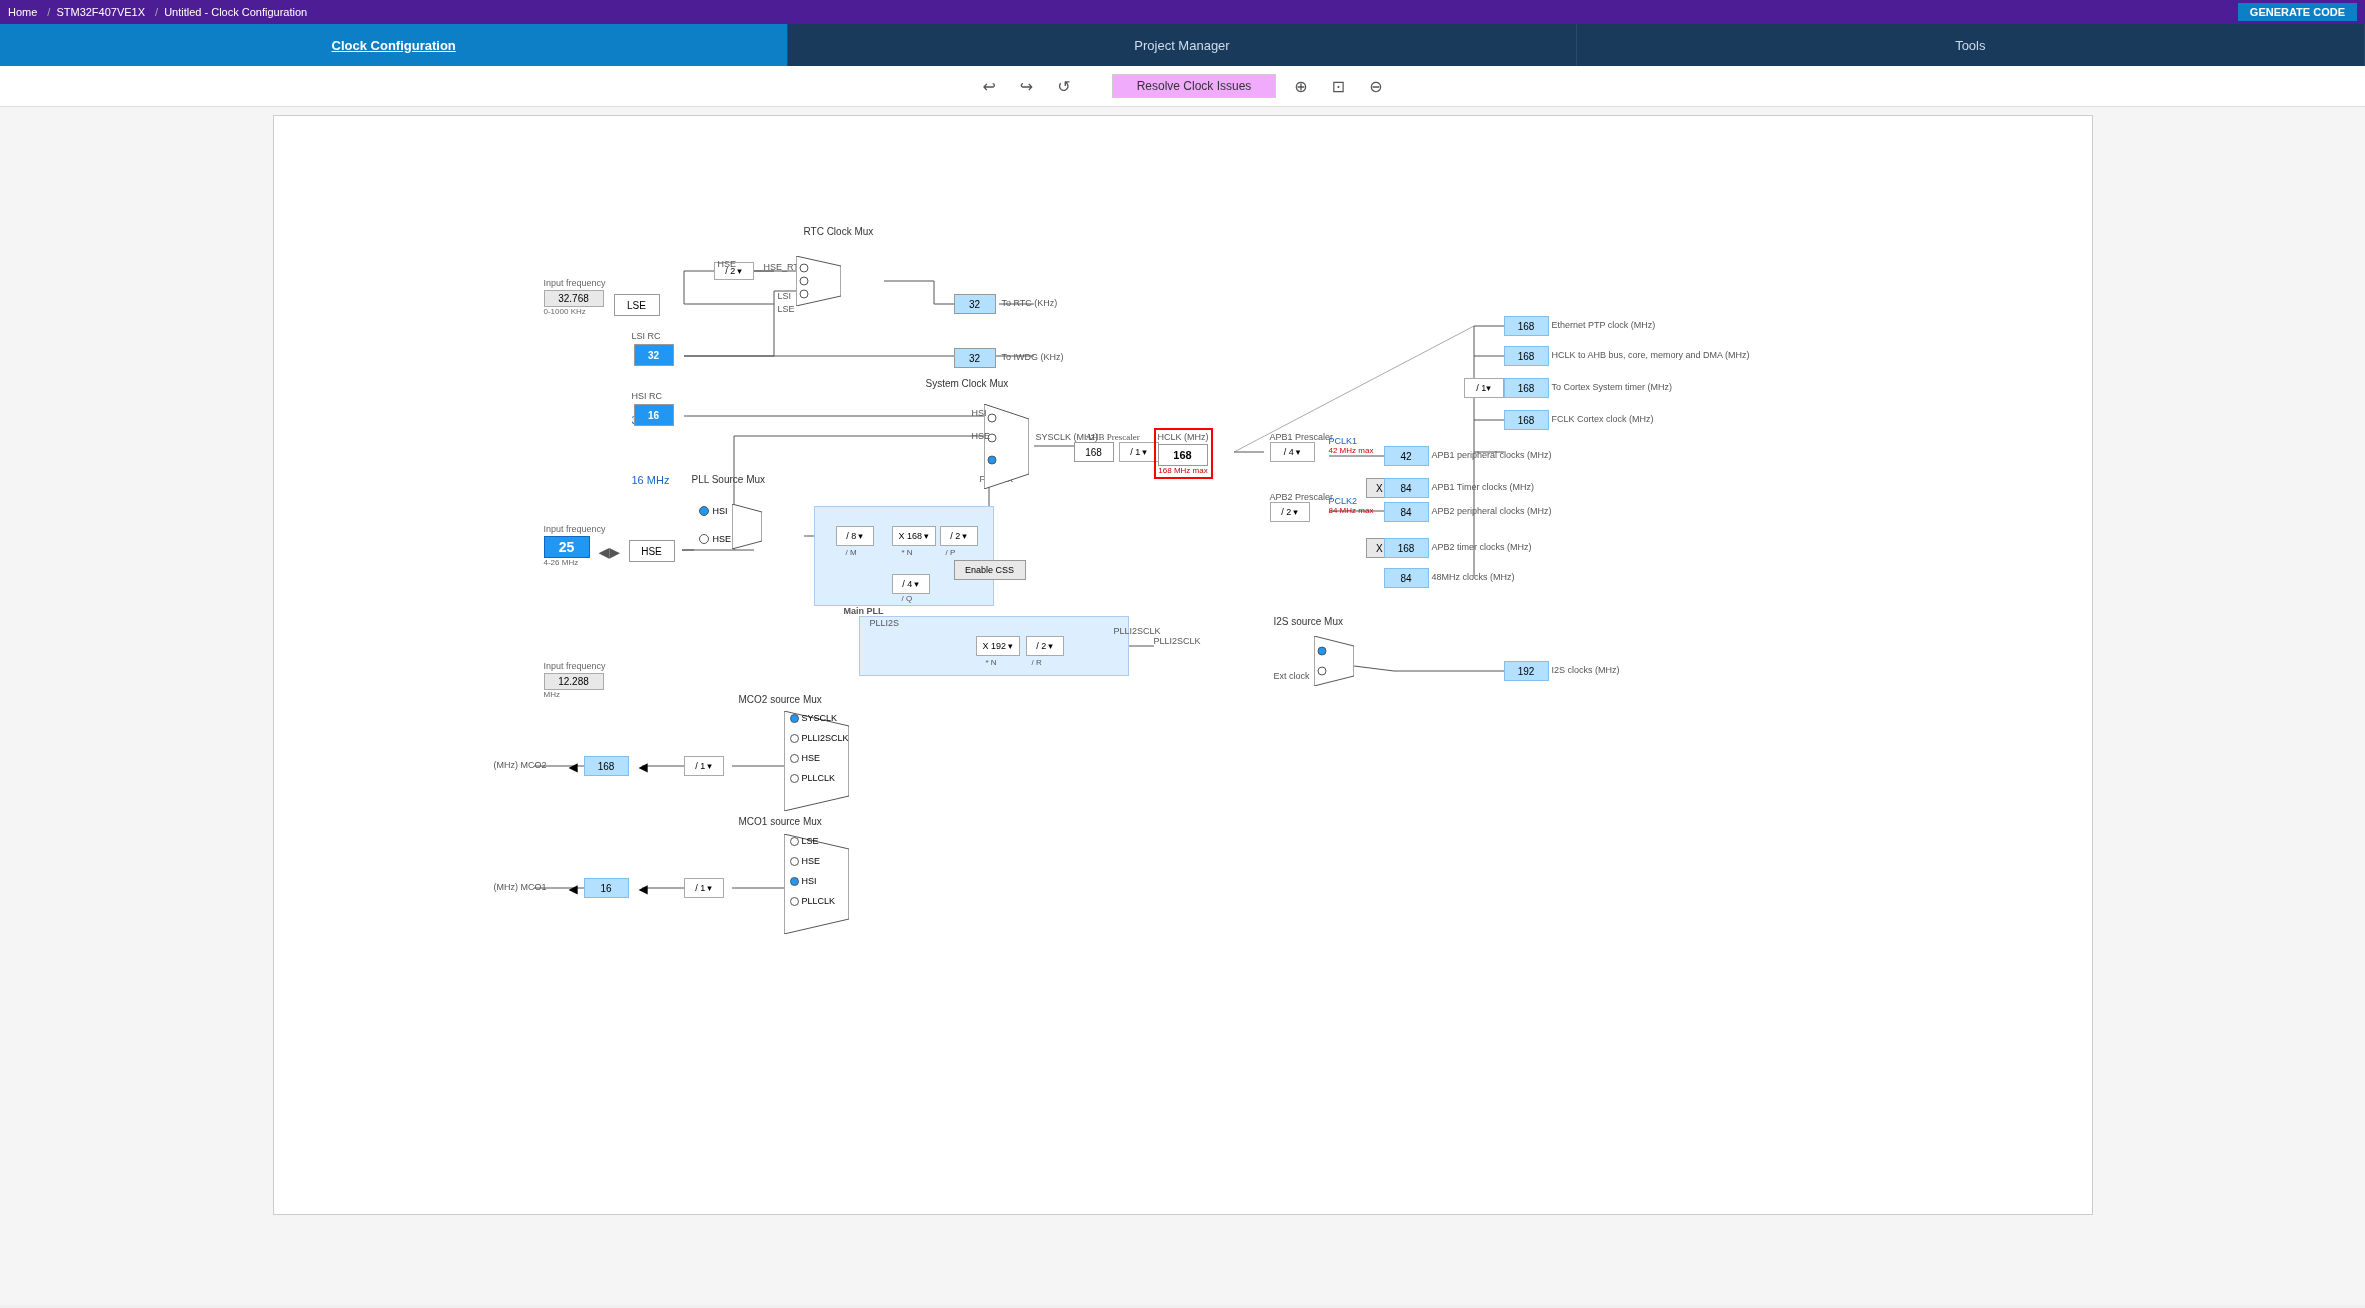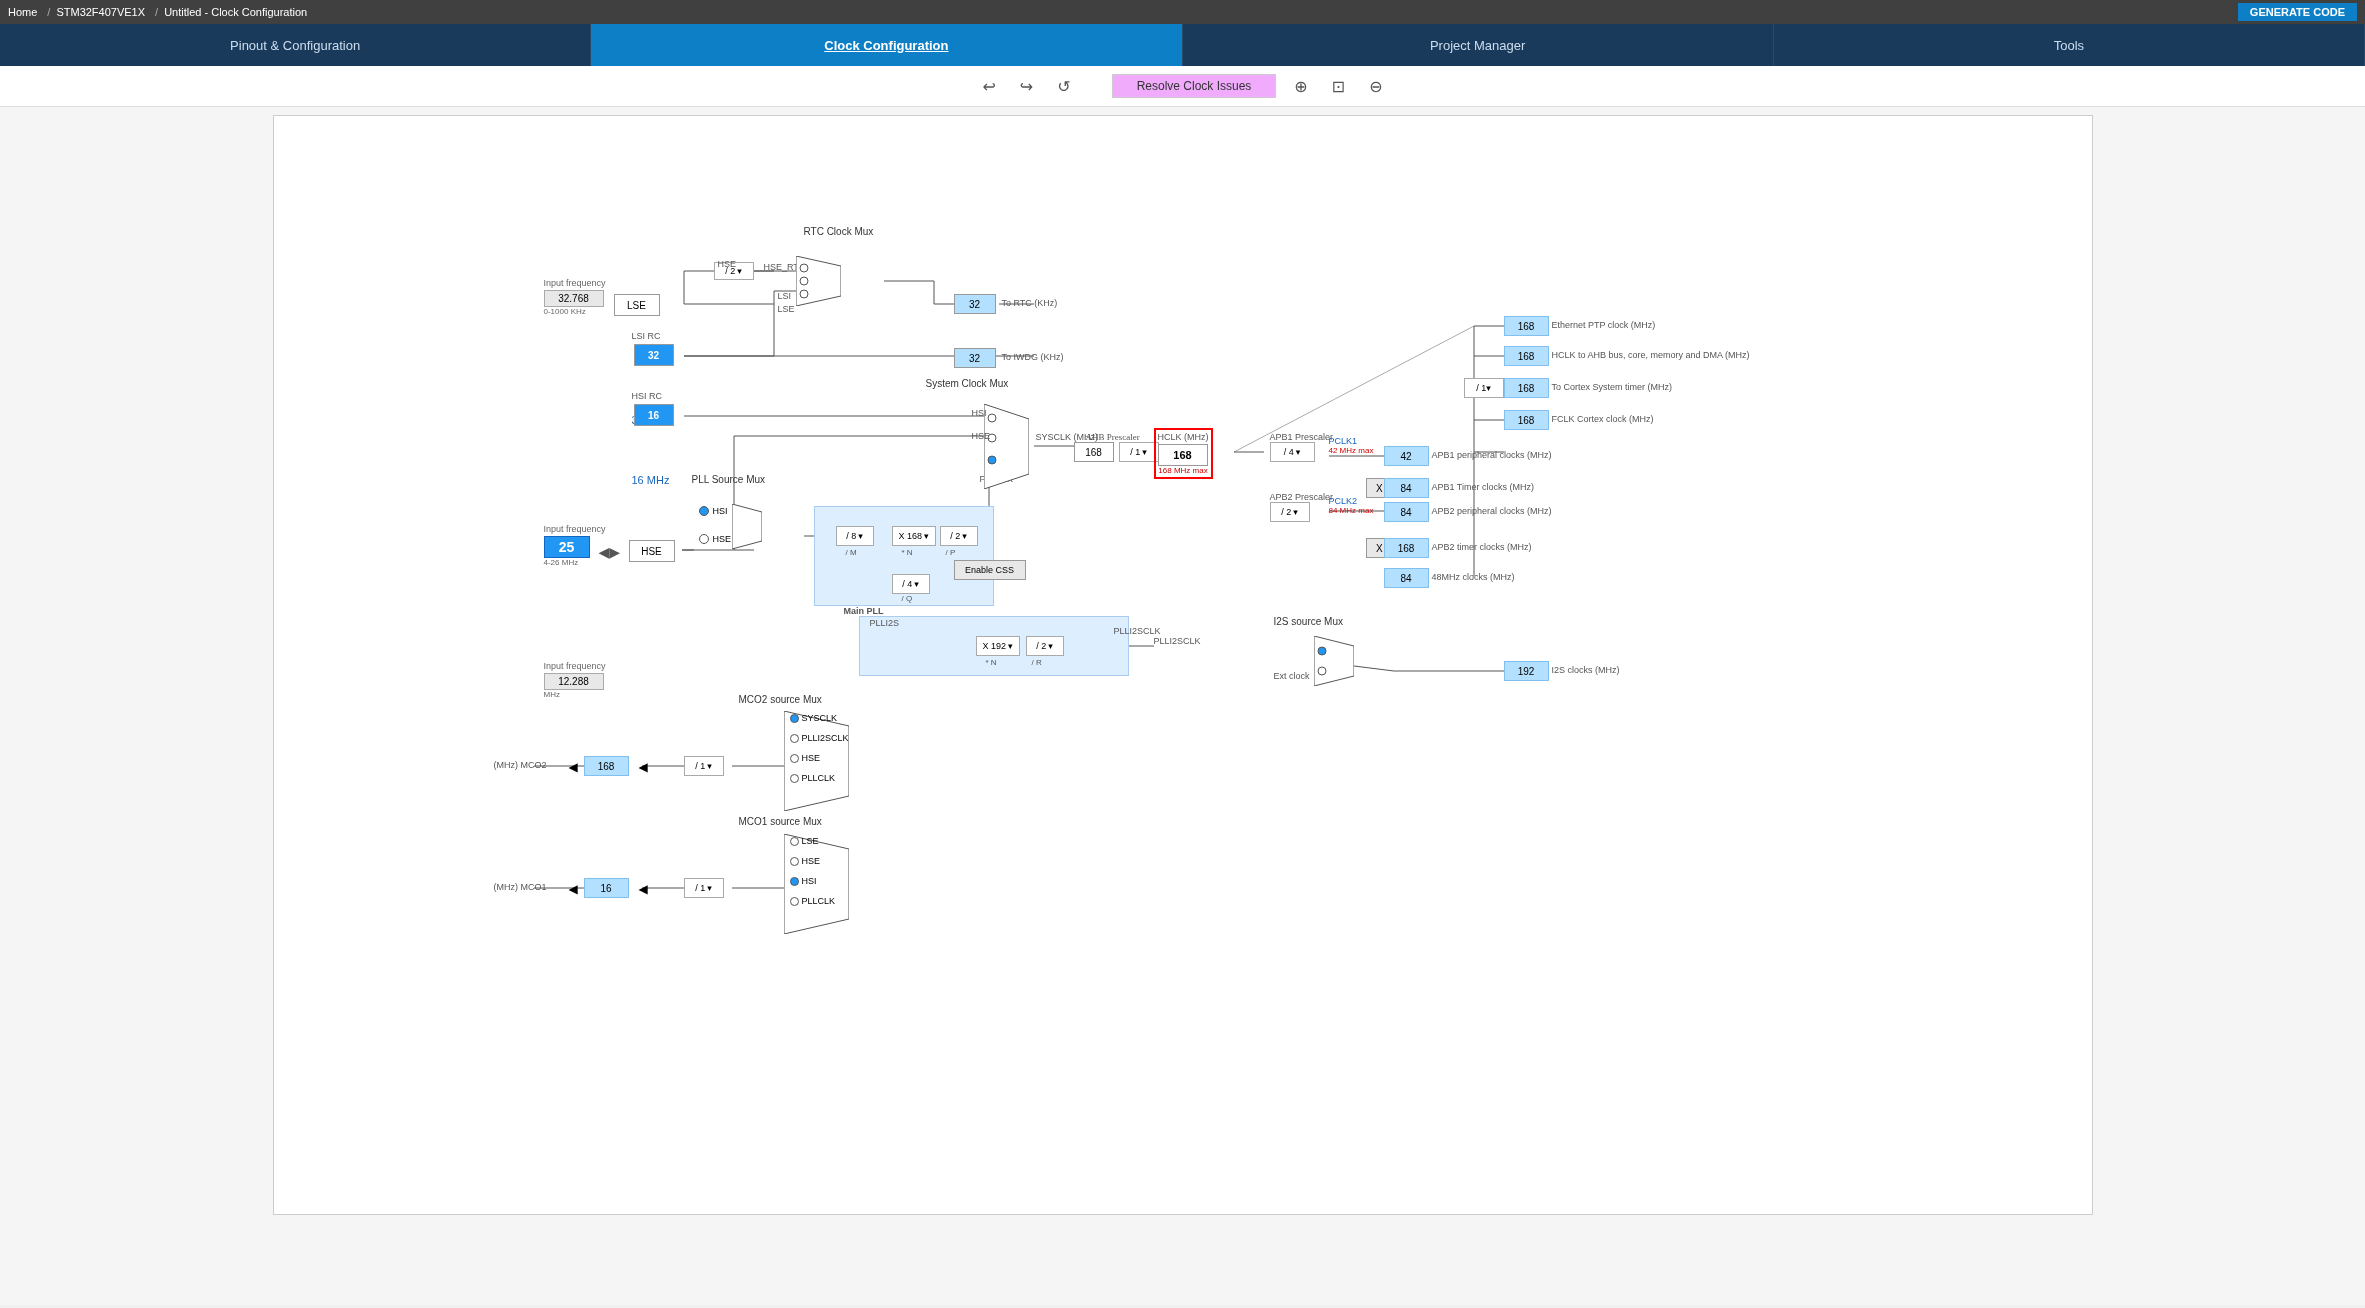--- a/index.html
+++ b/index.html
@@ -1,20 +1,20 @@
 <!DOCTYPE html>
 <html><head>
   <meta charset="utf-8">
   <style>
     * { box-sizing: border-box; margin: 0; padding: 0; }
     body { font-family: Arial, sans-serif; font-size: 11px; background: #f0f0f0; overflow: hidden; }
 
     
     .top-nav {
-      background: #404040;
+      background: #4c1d95;
       color: white;
       display: flex;
       align-items: center;
       height: 24px;
       padding: 0 8px;
       font-size: 11px;
     }
     .top-nav span { margin-right: 6px; }
     .breadcrumb-sep { color: #aaa; margin: 0 4px; }
     .generate-btn {
@@ -193,23 +193,20 @@
 <div class="top-nav">
   <span>Home</span>
   <span class="breadcrumb-sep">/</span>
   <span>STM32F407VE1X</span>
   <span class="breadcrumb-sep">/</span>
   <span>Untitled - Clock Configuration</span>
   <button class="generate-btn">GENERATE CODE</button>
 </div>
 
 <div class="tab-bar">
-  <div class="tab-item">
-    <span>Pinout &amp; Configuration</span>
-  </div>
   <div class="tab-item active">
     <span>Clock Configuration</span>
   </div>
   <div class="tab-item">
     <span>Project Manager</span>
   </div>
   <div class="tab-item">
     <span>Tools</span>
   </div>
 </div>

